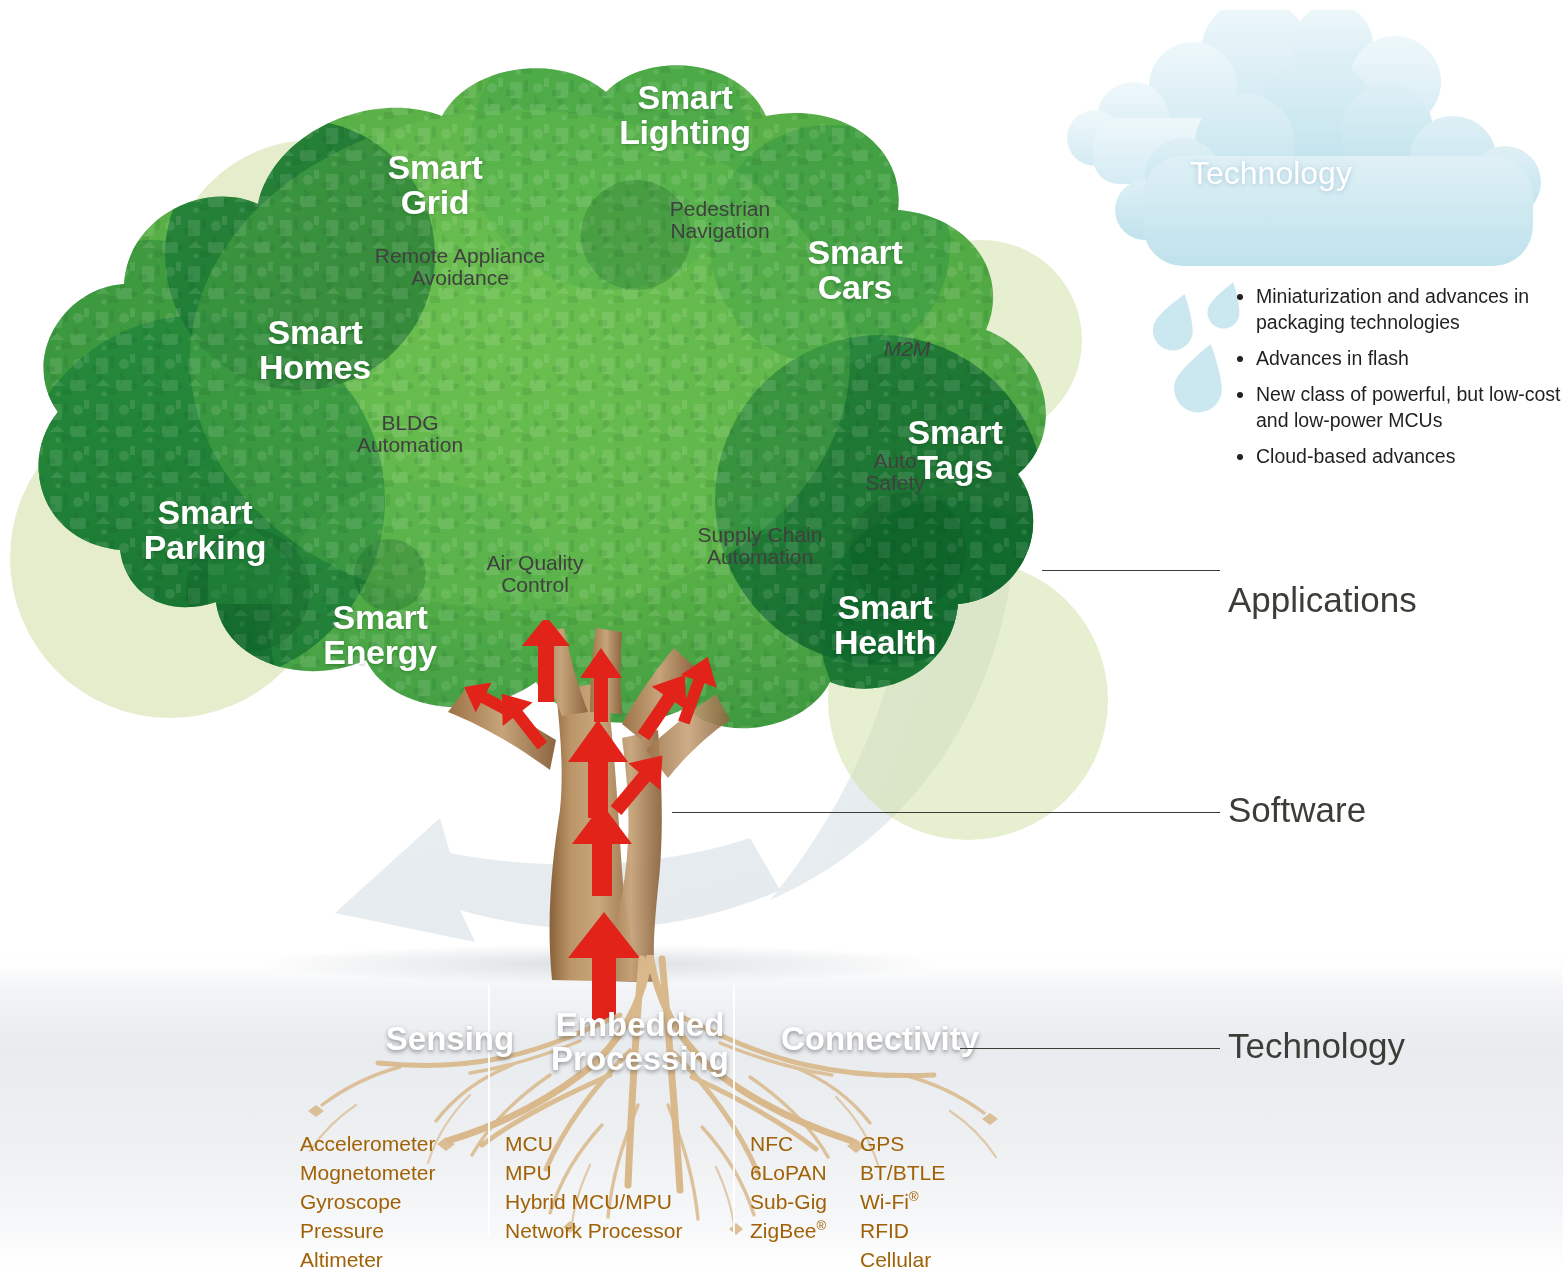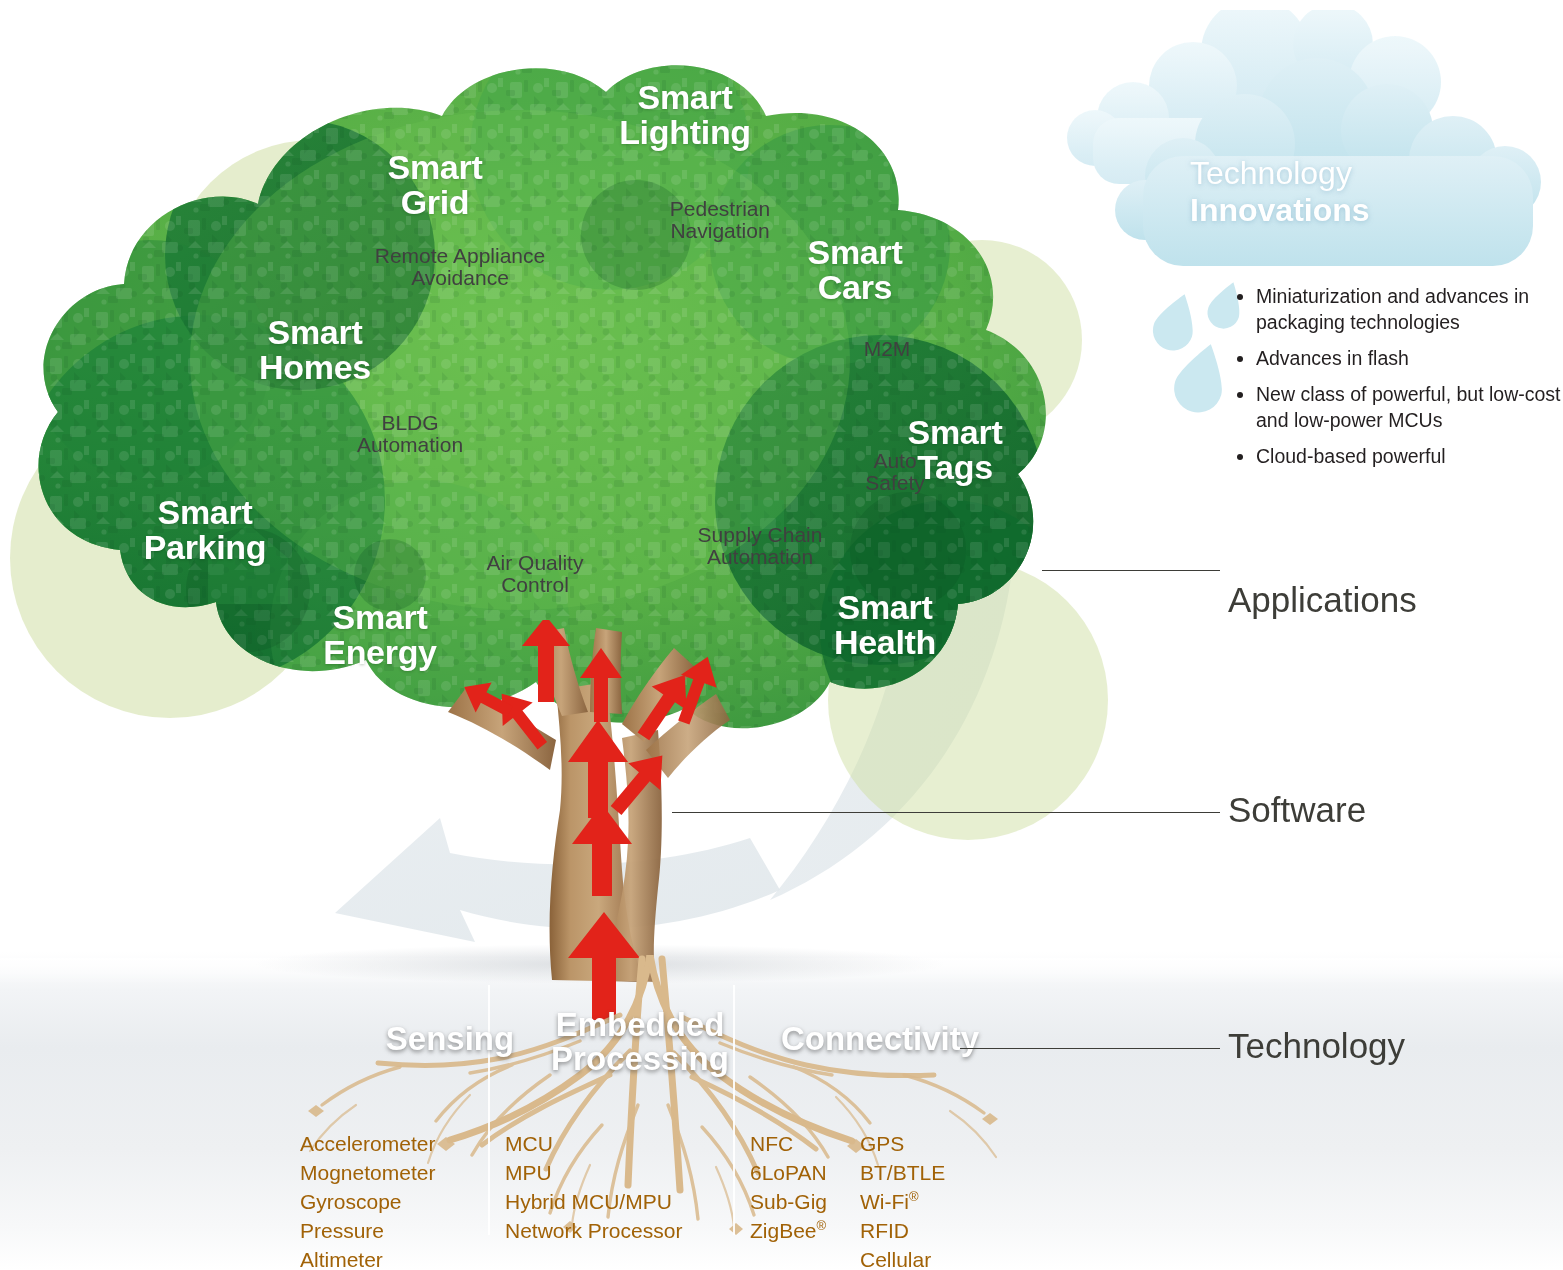--- a/index.html
+++ b/index.html
@@ -198,21 +198,21 @@
       <div class="lbl major" style="left: 295px; top: 600px; width: 170px;">Smart
 Energy</div>
       <div class="lbl major" style="left: 800px; top: 590px; width: 170px;">Smart
 Health</div>
     </div>
   <div id="minor-labels">
       <div class="lbl minor" style="left: 615px; top: 198px; width: 210px;">Pedestrian
 Navigation</div>
       <div class="lbl minor" style="left: 355px; top: 245px; width: 210px;">Remote Appliance
 Avoidance</div>
-      <div class="lbl minor" style="left: 782px; top: 338px; width: 210px;">M2M</div>
+      <div class="lbl minor" style="left: 802px; top: 338px; width: 210px; font-style: italic;">M2M</div>
       <div class="lbl minor" style="left: 305px; top: 412px; width: 210px;">BLDG
 Automation</div>
       <div class="lbl minor" style="left: 790px; top: 450px; width: 210px;">Auto
 Safety</div>
       <div class="lbl minor" style="left: 430px; top: 552px; width: 210px;">Air Quality
 Control</div>
       <div class="lbl minor" style="left: 655px; top: 524px; width: 210px;">Supply Chain
 Automation</div>
     </div>
 
@@ -404,39 +404,38 @@
         <circle cx="118" cy="166" r="38"></circle>
         <circle cx="440" cy="172" r="36"></circle>
         <circle cx="80" cy="200" r="30"></circle>
         <rect x="78" y="146" width="390" height="110" rx="40"></rect>
       </g>
     </svg>
   </div>
 
   <div class="cloud-title">
     <div>Technology</div>
-    <div class="b">Innovations</div>
   </div>
 
   <div class="drops">
     <svg width="110" height="140" viewBox="0 0 110 140">
       <g fill="#cbe8f0">
         <path d="M26,18 C26,18 6,44 6,56 a20,20 0 0 0 40,0 C46,44 26,18 26,18 Z" transform="rotate(18 26 46)"></path>
         <path d="M76,6 C76,6 60,28 60,38 a16,16 0 0 0 32,0 C92,28 76,6 76,6 Z" transform="rotate(18 76 30)"></path>
         <path d="M52,68 C52,68 28,100 28,114 a24,24 0 0 0 48,0 C76,100 52,68 52,68 Z" transform="rotate(16 52 100)"></path>
       </g>
     </svg>
   </div>
 
   <div class="cloud-list">
     <ul id="cloud-bullets">
         <li>Miniaturization and advances in packaging technologies</li>
         <li>Advances in flash</li>
         <li>New class of powerful, but low-cost and low-power MCUs</li>
-        <li>Cloud-based powerful</li>
+        <li>Cloud-based advances</li>
       </ul>
   </div>
 
   <div id="layer-callouts">
       <div class="leader" style="left: 1042px; top: 570px; width: 178px;"></div>
       <div class="callout" style="left: 1228px; top: 580px;">Applications</div>
       <div class="leader" style="left: 672px; top: 812px; width: 548px;"></div>
       <div class="callout" style="left: 1228px; top: 790px;">Software</div>
       <div class="leader" style="left: 960px; top: 1048px; width: 260px;"></div>
       <div class="callout" style="left: 1228px; top: 1026px;">Technology</div>

